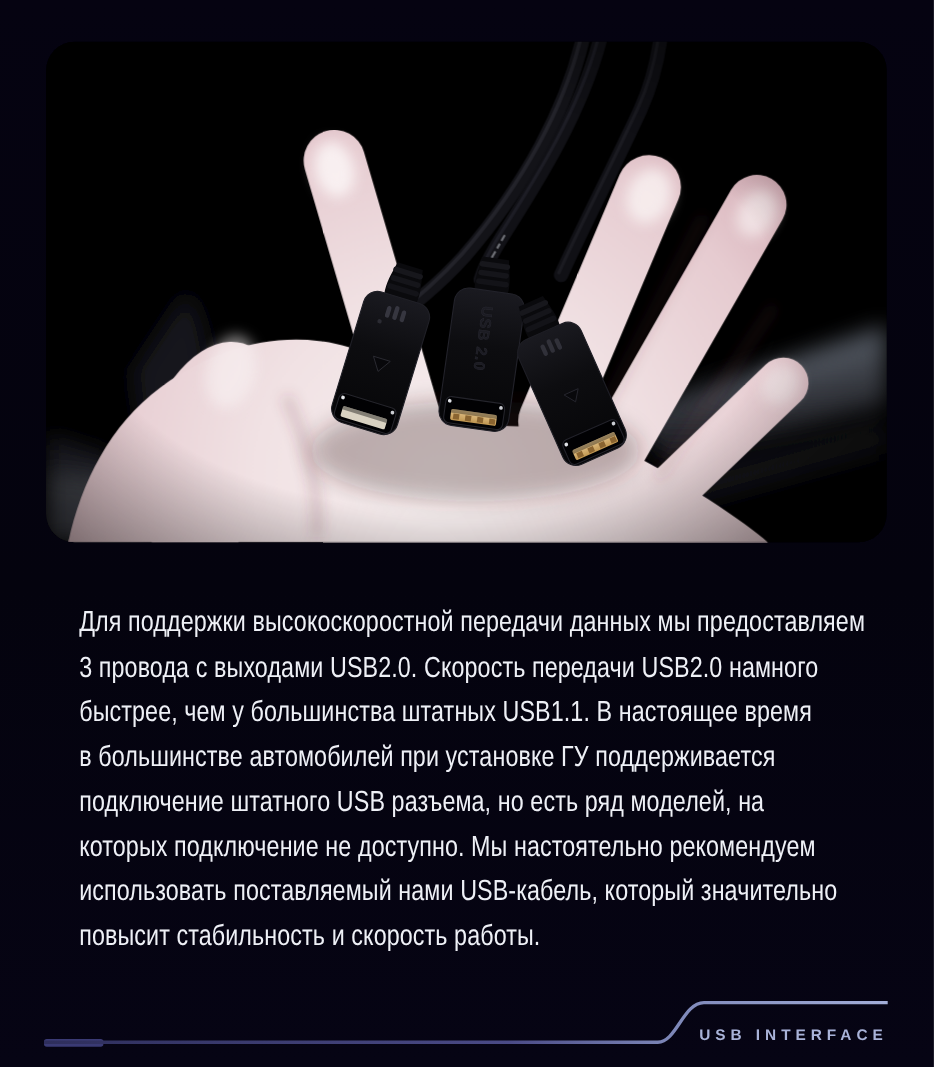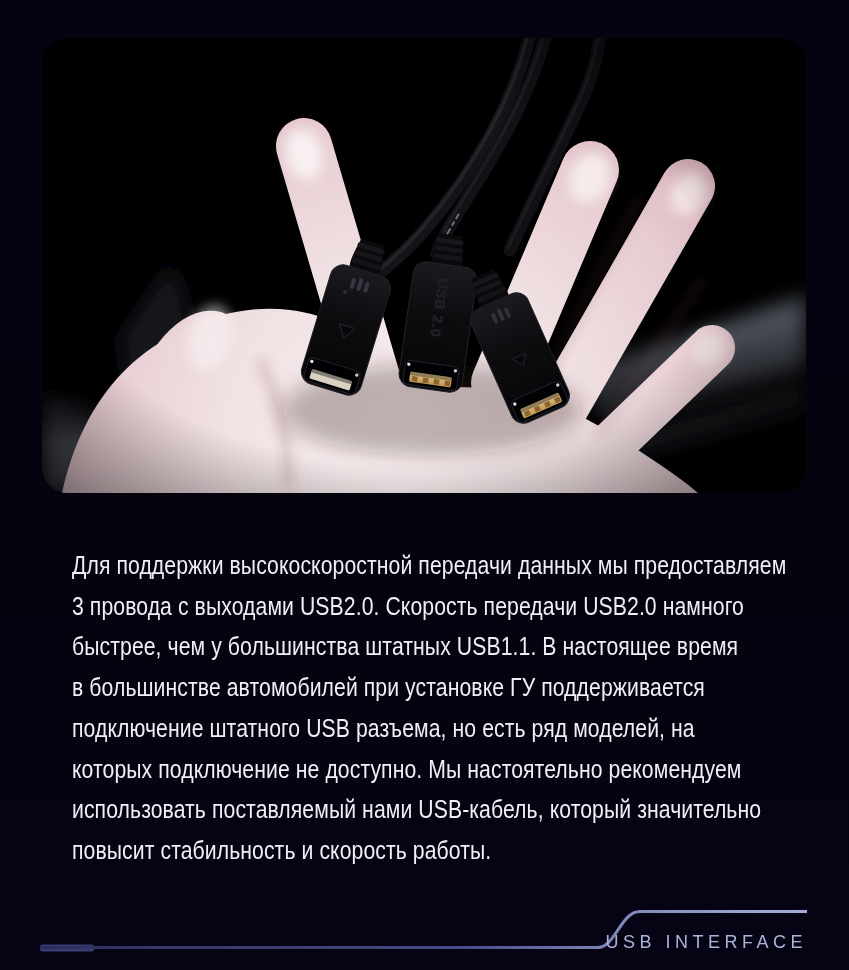--- a/index.html
+++ b/index.html
@@ -42,22 +42,22 @@
 
   
   .footer-divider {
     position: absolute;
     left: 0; top: 900px;
     width: 849px; height: 70px;
   }
   .footer-label {
     position: absolute;
     right: 42px; top: 932px;
-    font-size: 18px;
-    font-weight: 400;
+    font-size: 14px;
+    font-weight: 700;
     letter-spacing: 4.5px;
     color: #a9b3d9;
     white-space: nowrap;
   }
 </style>
 </head>
 <body>
 
 <div class="page">
 

